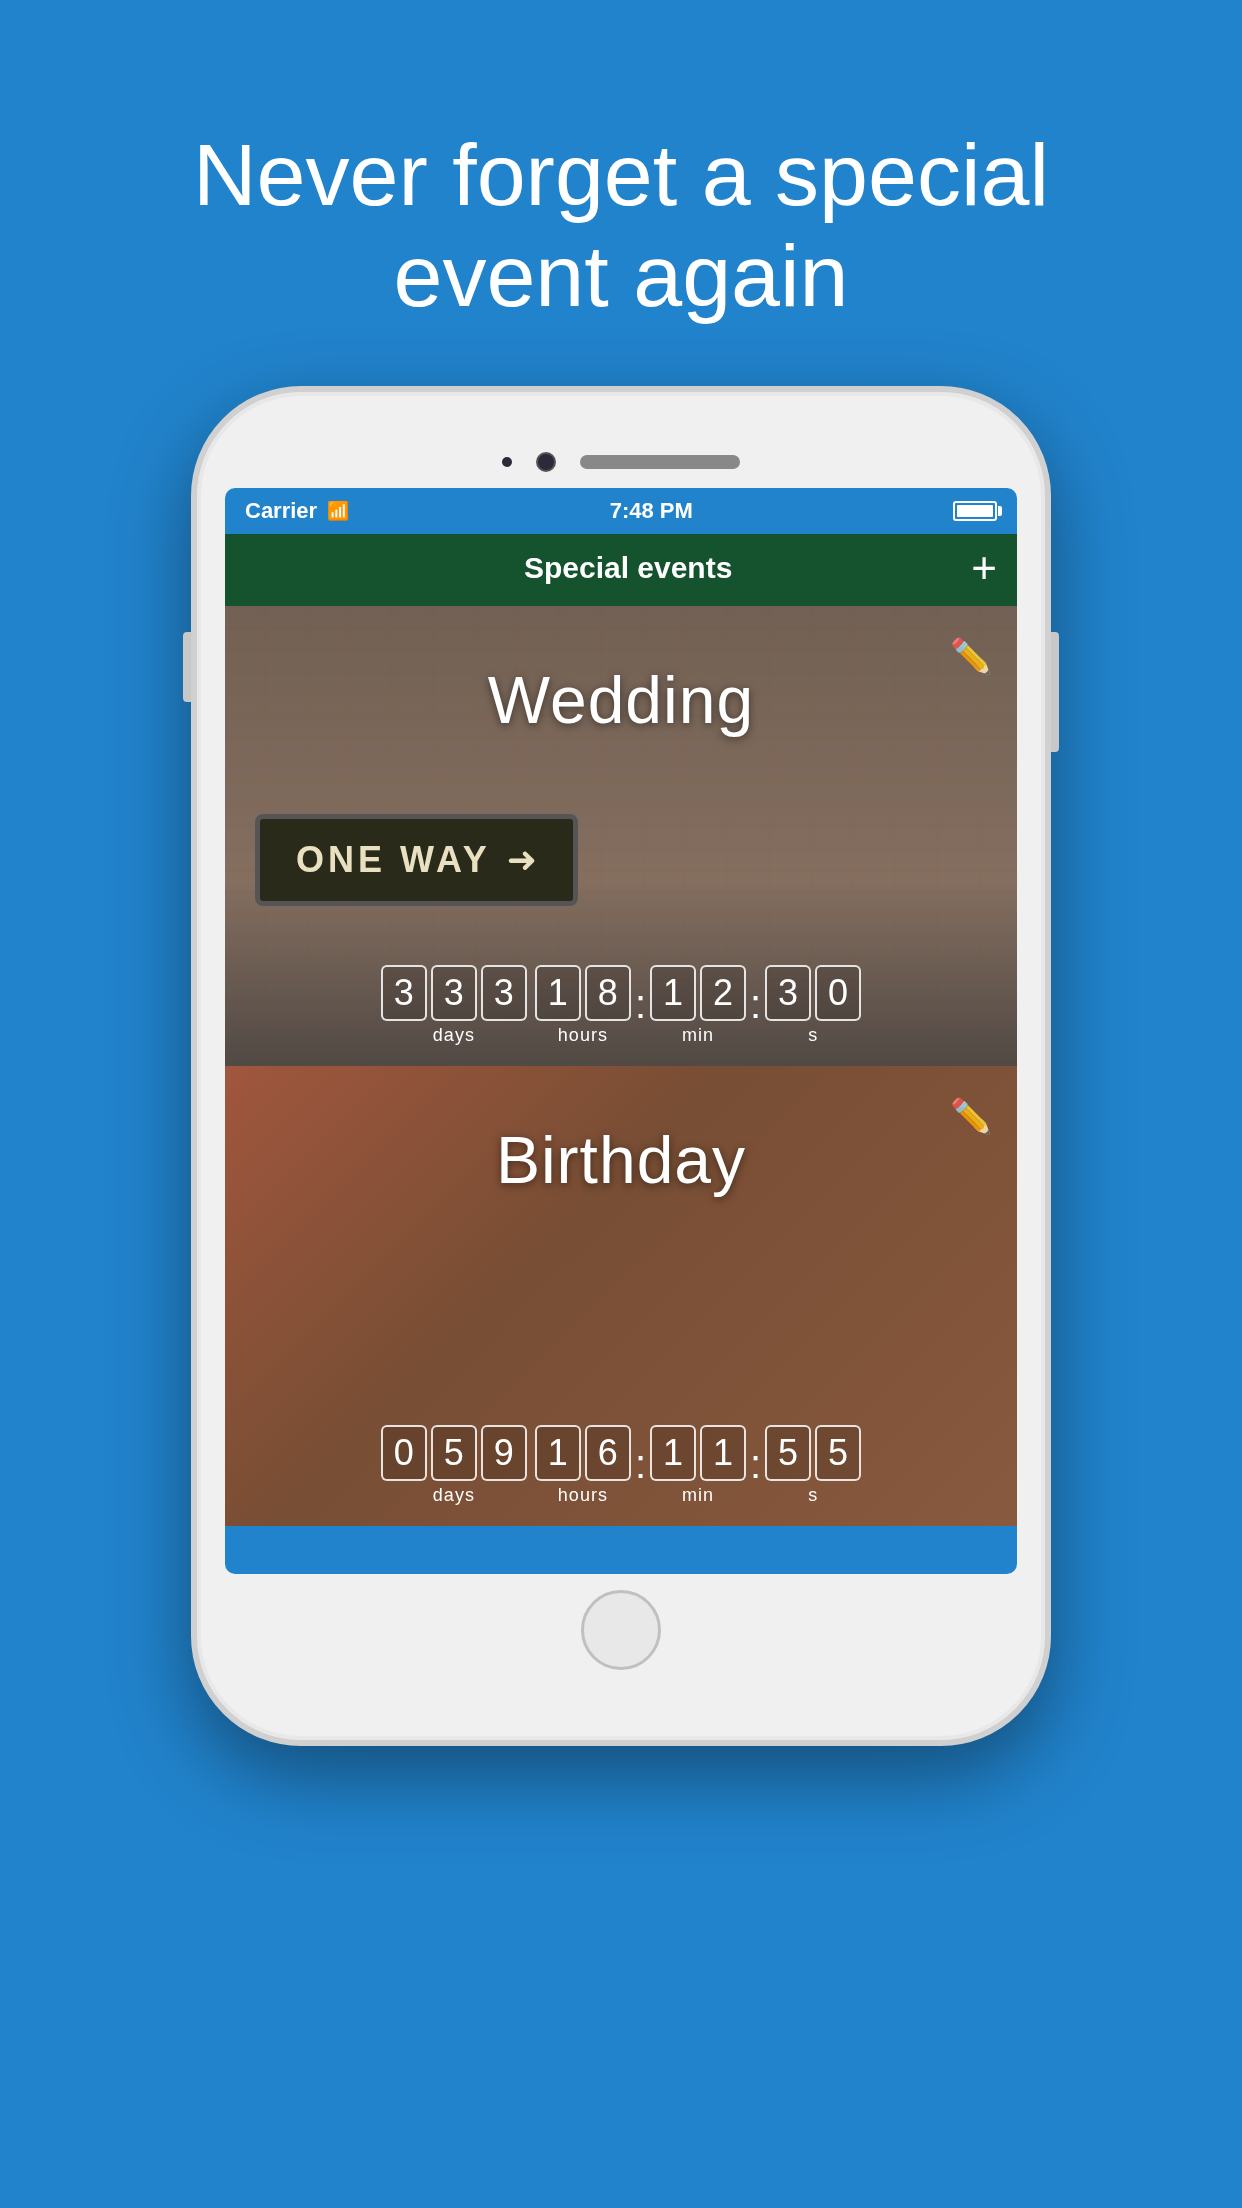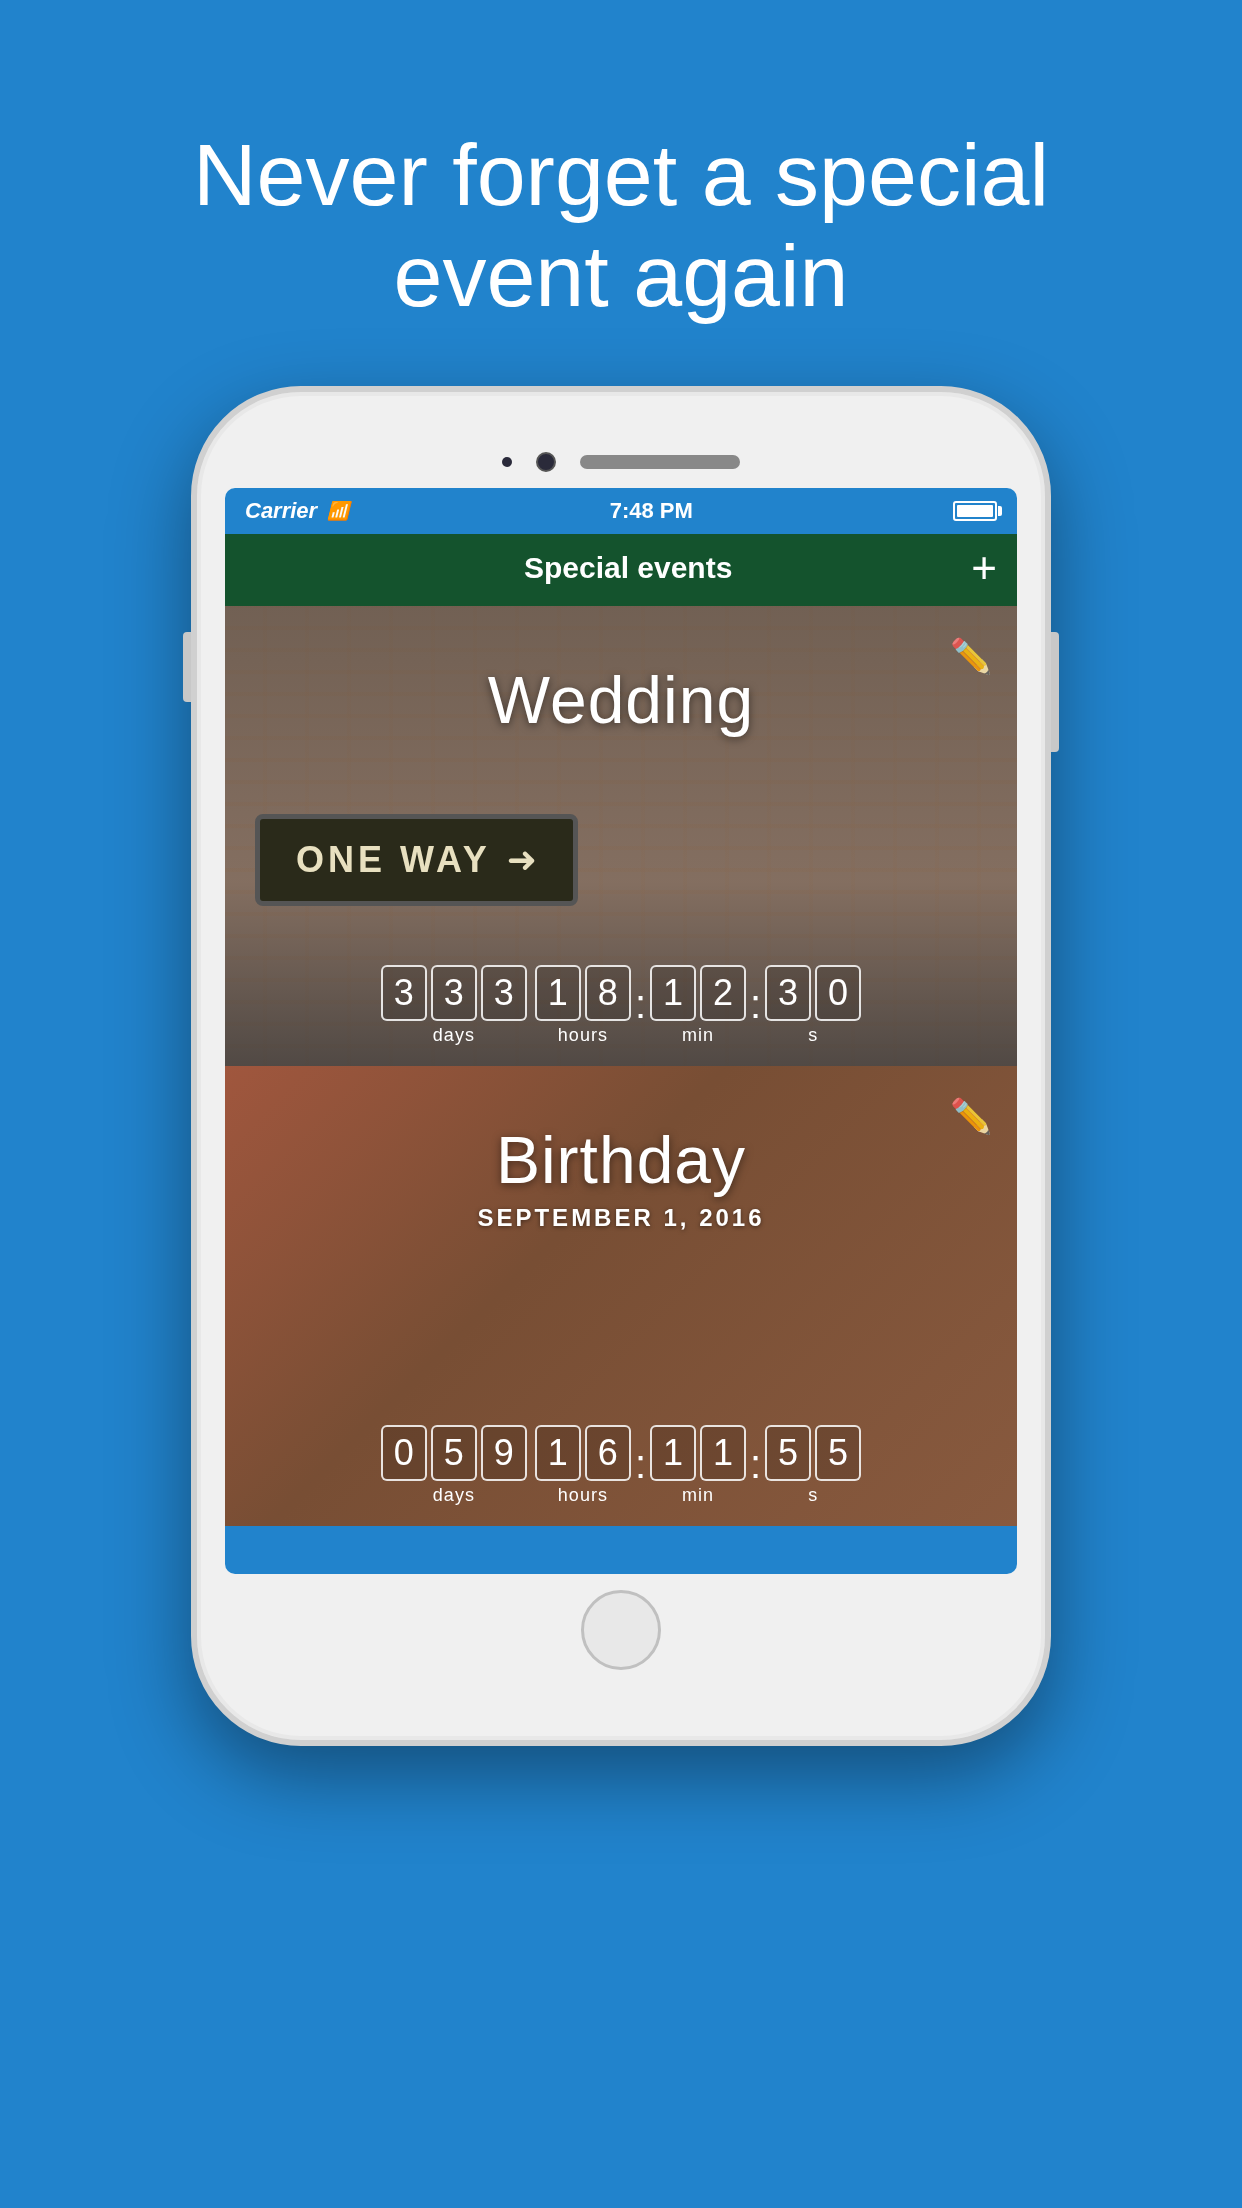--- a/index.html
+++ b/index.html
@@ -116,21 +116,20 @@
       align-items: center;
       color: white;
       font-size: 22px;
       font-weight: 600;
     }
 
     .status-left {
       display: flex;
       align-items: center;
       gap: 10px;
-      font-style: italic;
     }
 
     .wifi-icon {
       font-size: 18px;
     }
 
     .battery-icon {
       width: 44px;
       height: 20px;
       border: 2px solid white;
@@ -454,21 +453,20 @@
         </div>
       </div>
 
       <div class="event-card">
         <div class="event-bg-birthday"></div>
 
         <div class="edit-icon">✏️</div>
 
         <div class="event-content">
           <div class="event-title">Birthday</div>
-          <div class="event-date">SEPTEMBER 1, 2016</div>
         </div>
 
         <div class="countdown">
 
           <div class="countdown-group">
             <div class="countdown-digits">
               <div class="digit-box">0</div>
               <div class="digit-box">5</div>
               <div class="digit-box">9</div>
             </div>

